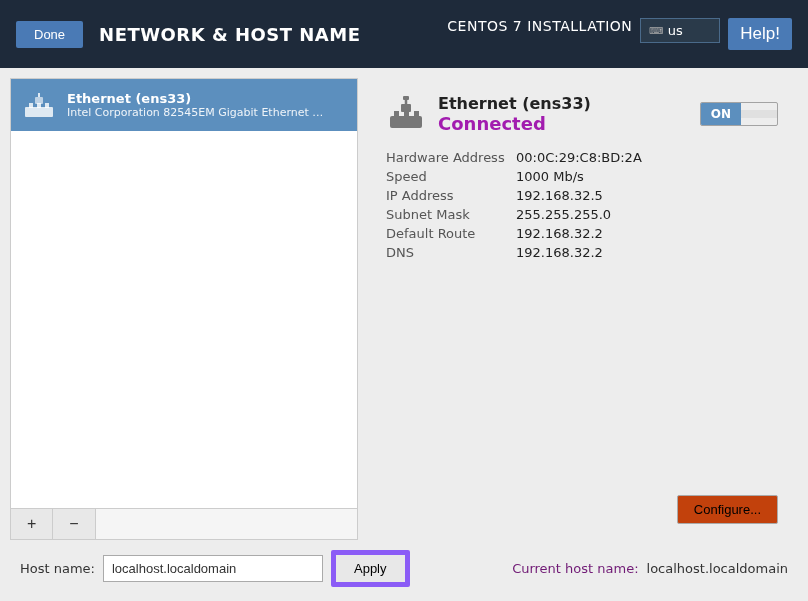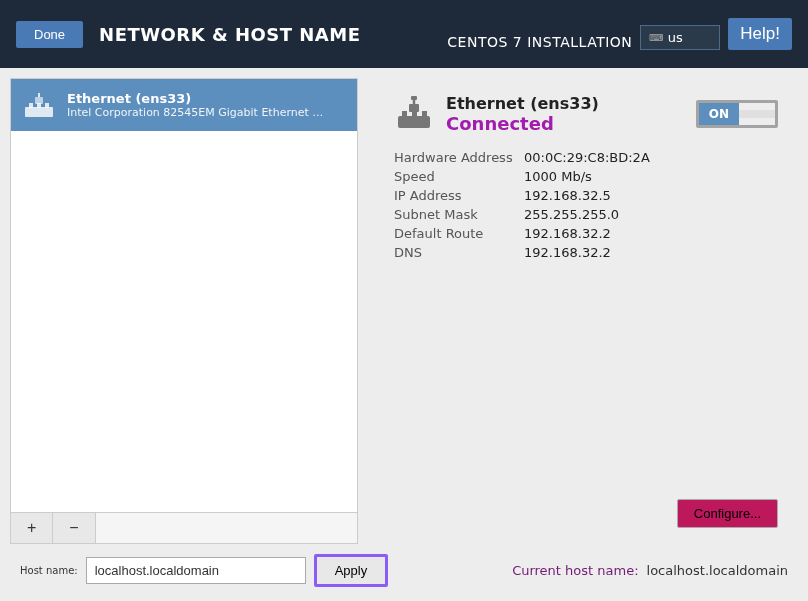--- a/index.html
+++ b/index.html
@@ -36,21 +36,21 @@
       background: #4a7ab5;
       color: white;
       border: none;
       padding: 6px 18px;
       font-size: 13px;
       cursor: pointer;
       border-radius: 2px;
     }
     .header-right {
       display: flex;
-      align-items: flex-end;
+      align-items: flex-start;
       gap: 8px;
     }
     .centos-title {
       color: #ffffff;
       font-size: 14px;
       letter-spacing: 0.5px;
     }
     .keyboard-input {
       background: #2a3a4a;
       border: 1px solid #4a6a8a;
@@ -80,21 +80,21 @@
     .main-content {
       background: #ededed;
       padding: 10px;
       display: flex;
       flex-direction: column;
       height: calc(601px - 68px);
     }
 
     .network-area {
       display: flex;
-      gap: 16px;
+      gap: 8px;
       flex: 1;
       min-height: 0;
     }
 
     
     .network-list-panel {
       width: 348px;
       display: flex;
       flex-direction: column;
       border: 1px solid #ccc;
@@ -183,21 +183,21 @@
     .detail-status {
       font-size: 18px;
       color: #a21caf;
       font-weight: bold;
     }
 
     
     .toggle-switch {
       display: flex;
       align-items: center;
-      border: 3px solid #a3a3a3;
+      border: 1px solid #a3a3a3;
       border-radius: 2px;
       overflow: hidden;
     }
     .toggle-on {
       background: #5c8fbe;
       color: white;
       padding: 4px 10px;
       font-size: 12px;
       font-weight: bold;
     }
@@ -226,21 +226,21 @@
       padding-right: 8px;
       flex-shrink: 0;
     }
     .info-value {
       color: #222;
       font-size: 13px;
     }
 
     .configure-btn {
       align-self: flex-end;
-      background: #be185d;
+      background: #c2410c;
       border: 1px solid #aaa;
       padding: 6px 16px;
       font-size: 13px;
       cursor: pointer;
       border-radius: 2px;
       margin-top: auto;
     }
 
     
     .bottom-bar {
@@ -251,33 +251,33 @@
       background: #ededed;
       justify-content: space-between;
     }
     .bottom-left {
       display: flex;
       align-items: center;
       gap: 8px;
     }
     .hostname-label {
       color: #333;
-      font-size: 10px;
+      font-size: 13px;
     }
     .hostname-input {
       border: 1px solid #aaa;
       padding: 5px 8px;
       font-size: 13px;
       width: 220px;
       background: white;
       color: #333;
     }
     .apply-button {
       background: #e8e8e8;
-      border: 3px solid #8b5cf6;
+      border: 5px solid #8b5cf6;
       padding: 6px 18px;
       font-size: 13px;
       cursor: pointer;
       border-radius: 2px;
     }
     .bottom-right {
       display: flex;
       align-items: center;
       gap: 8px;
     }

